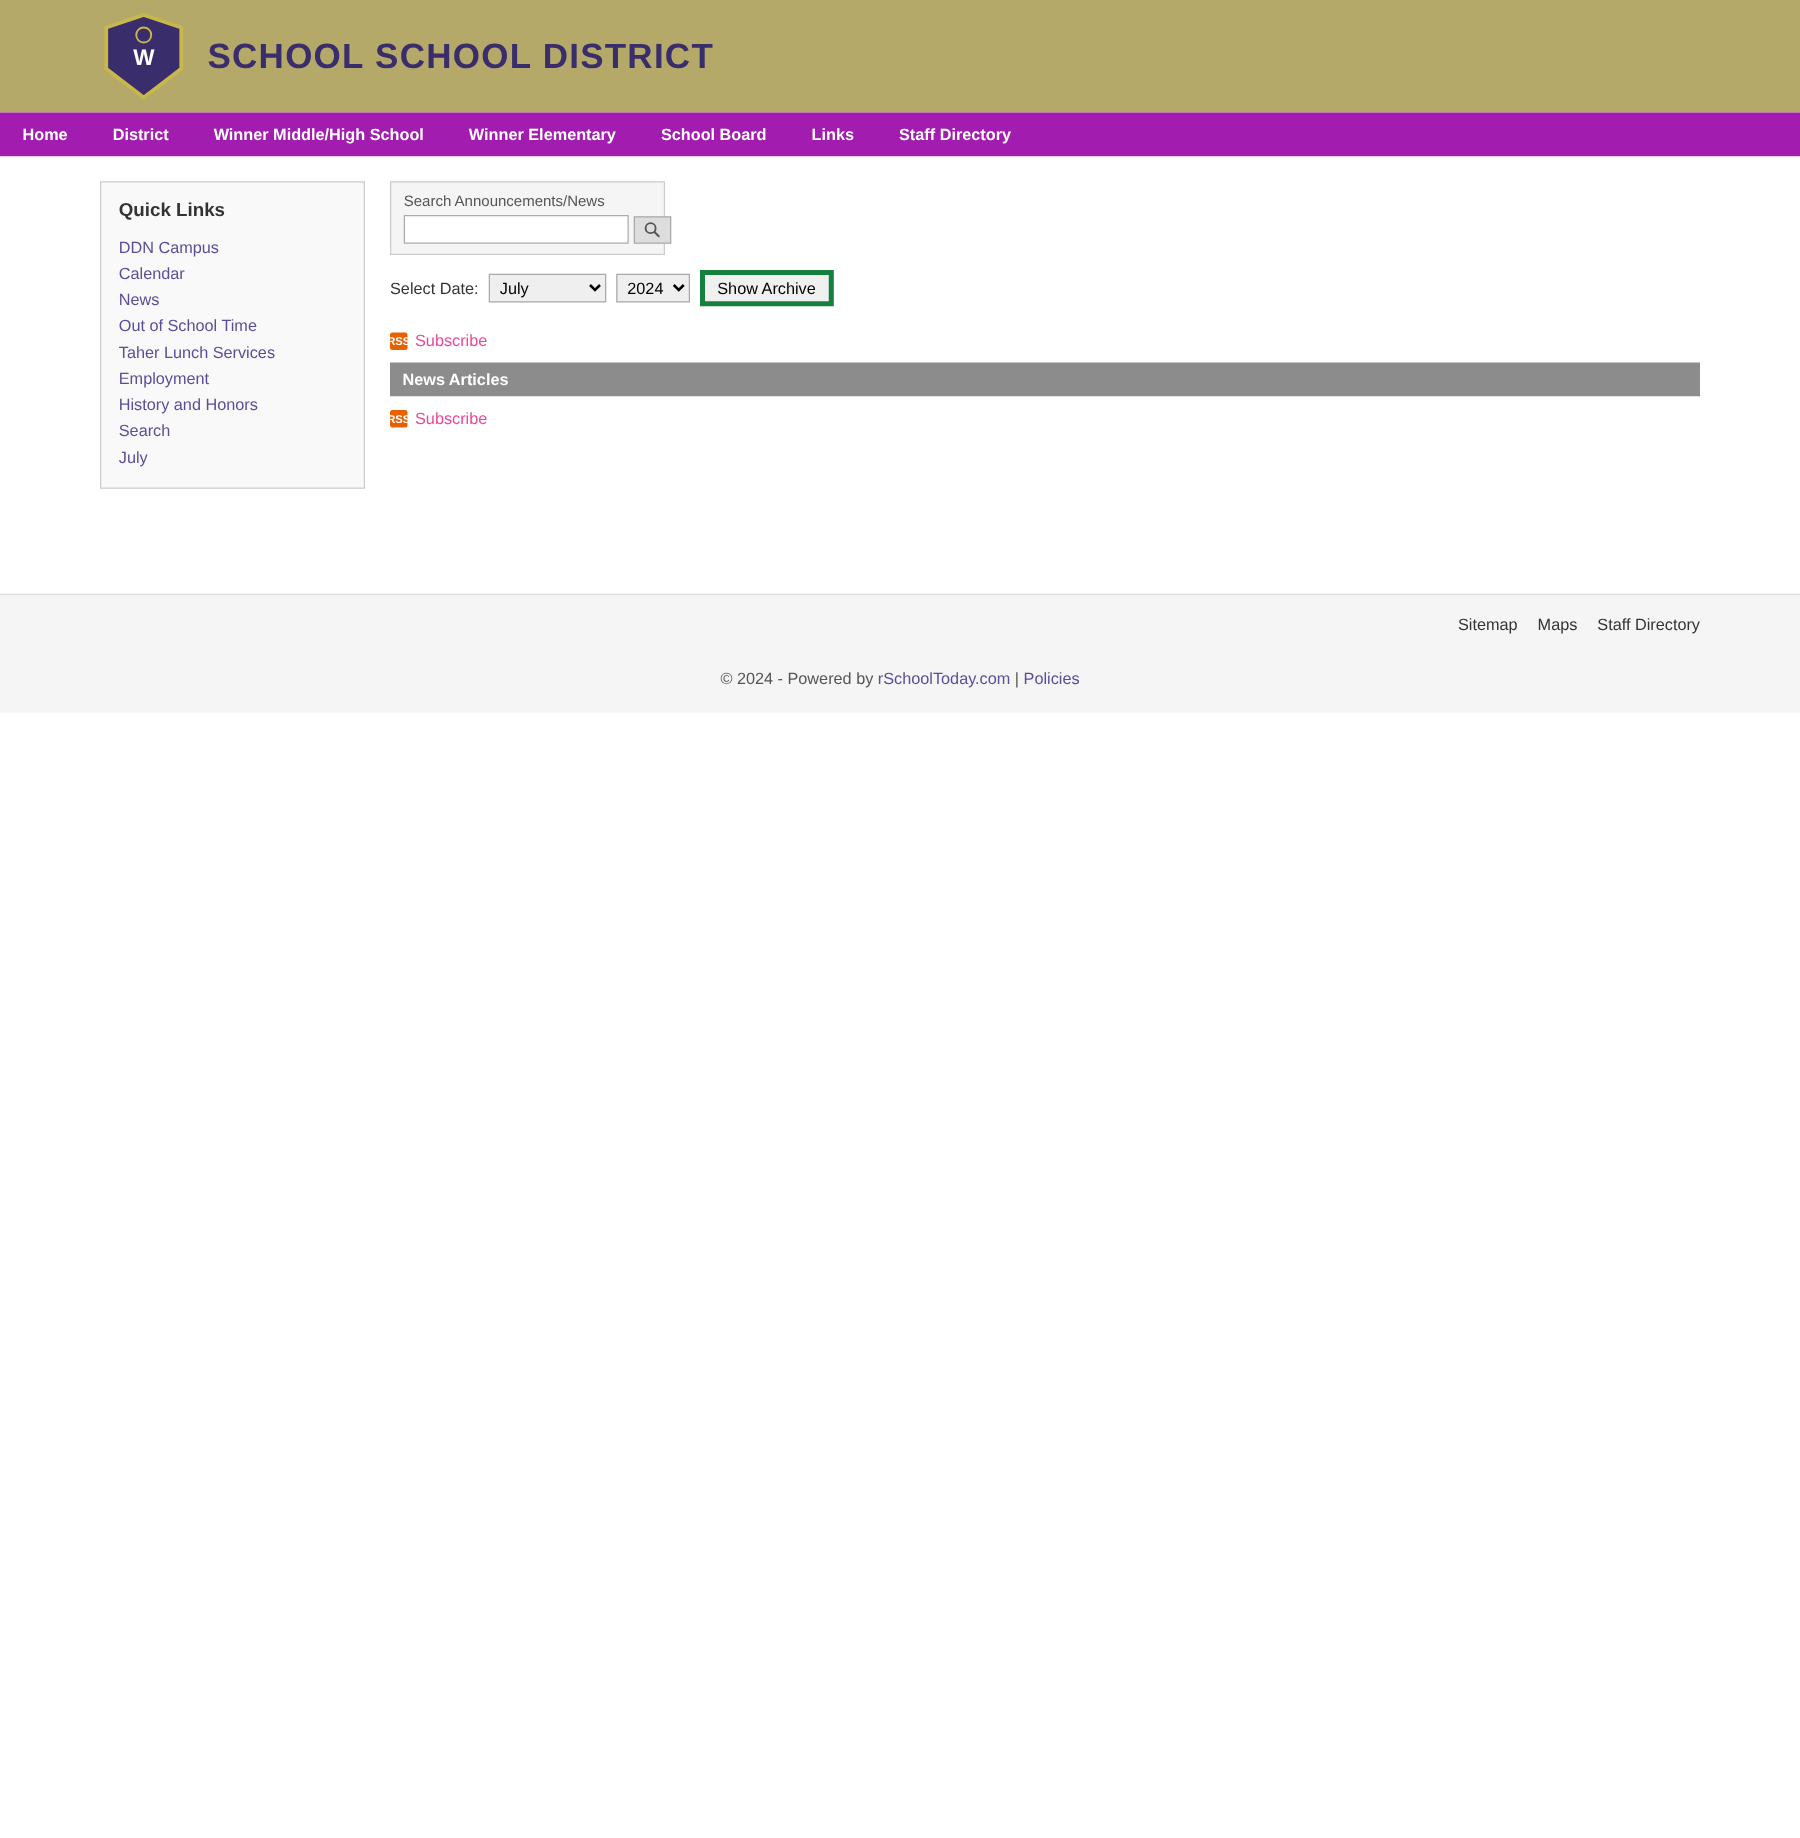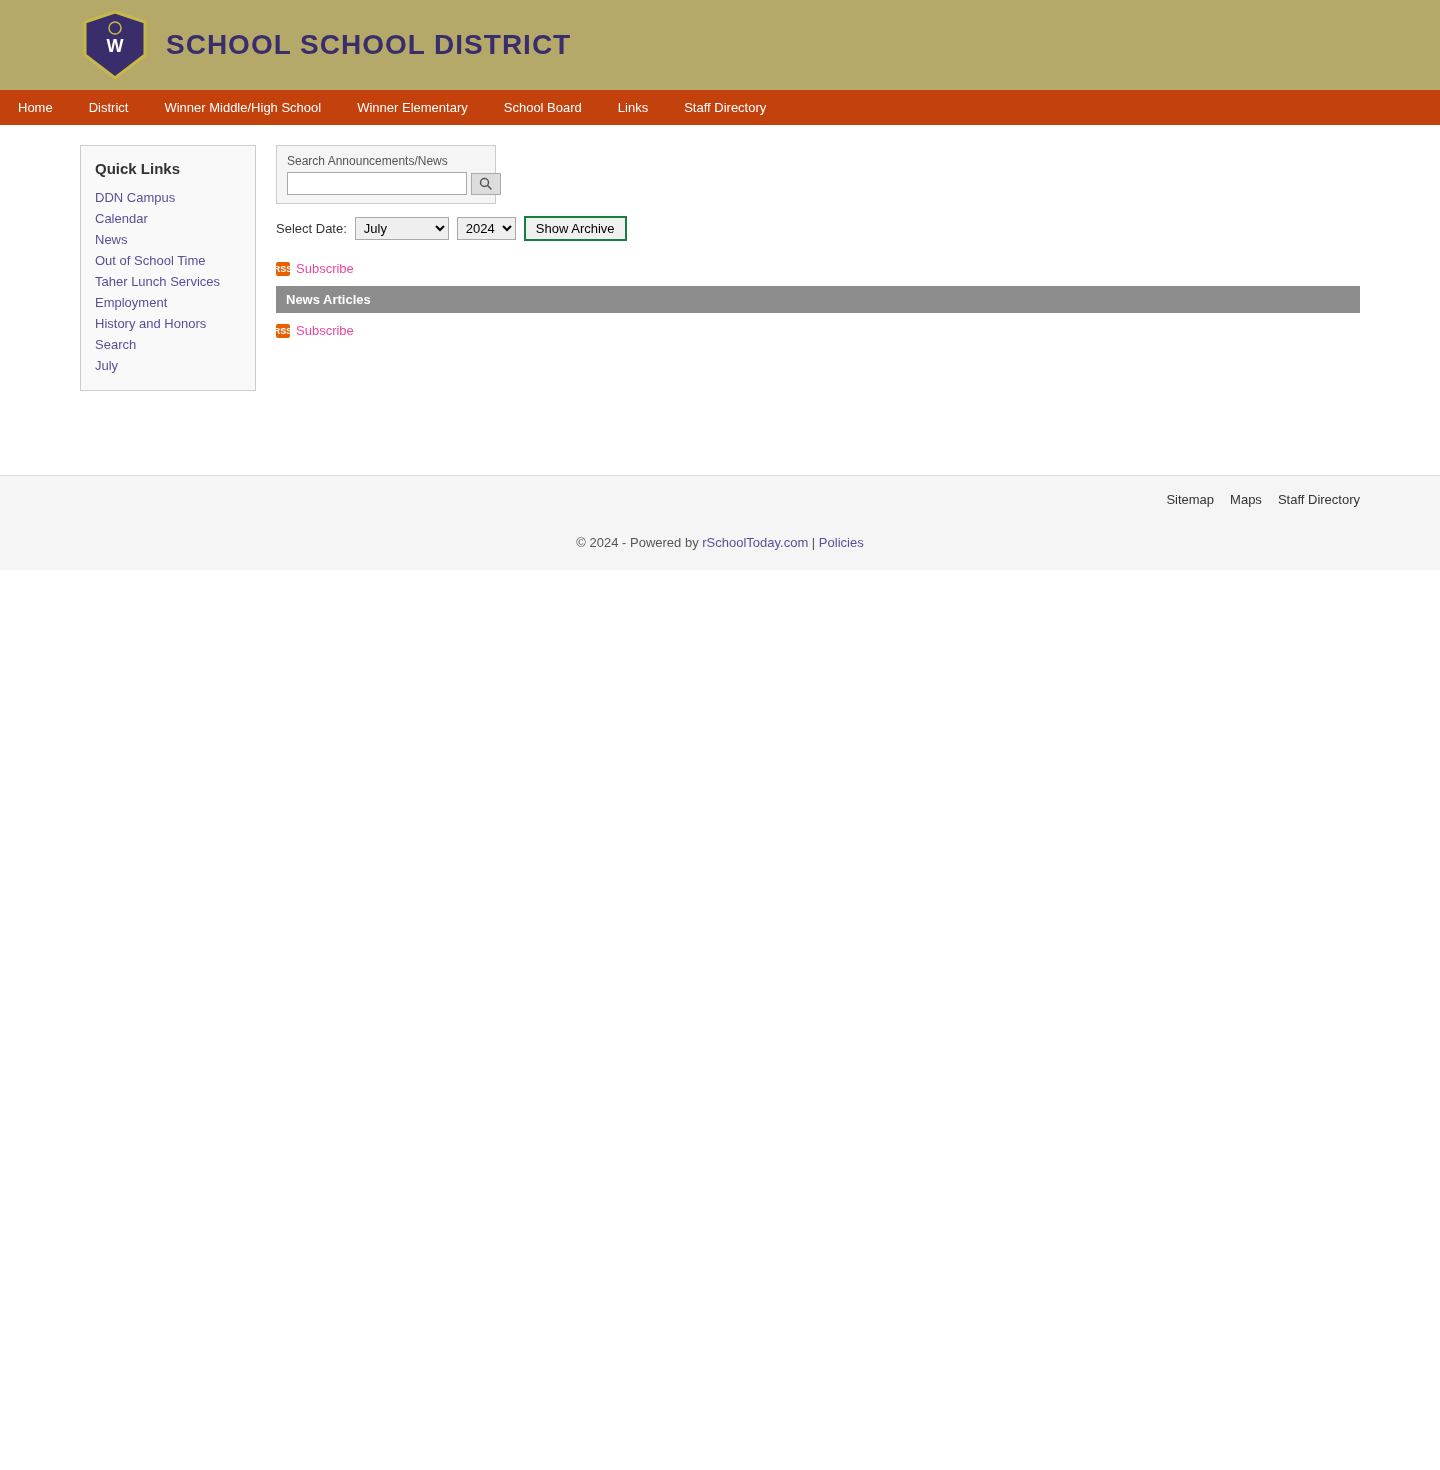--- a/index.html
+++ b/index.html
@@ -20,23 +20,24 @@
     }
     .site-title {
       font-size: 28px;
       font-weight: bold;
       color: #3a2d6b;
       letter-spacing: 1px;
     }
 
     
     .nav {
-      background: #c2410c;
+      background: #a21caf;
       display: flex;
       align-items: stretch;
+      font-weight: bold;
     }
     .nav a {
       color: #fff;
       text-decoration: none;
       padding: 10px 18px;
       font-size: 13px;
       display: flex;
       align-items: center;
       white-space: nowrap;
     }
@@ -44,21 +45,21 @@
     
     .main-content {
       display: flex;
       gap: 0;
       padding: 20px 80px;
       align-items: flex-start;
     }
 
     
     .sidebar {
-      width: 176px;
+      width: 212px;
       flex-shrink: 0;
       border: 1px solid #ccc;
       background: #f9f9f9;
       padding: 14px;
       margin-right: 20px;
     }
     .sidebar-title {
       font-size: 15px;
       font-weight: bold;
       margin-bottom: 10px;
@@ -123,21 +124,21 @@
       justify-content: flex-end;
       margin-bottom: 12px;
     }
     .date-label { font-size: 13px; }
     .date-select {
       border: 1px solid #aaa;
       padding: 2px 4px;
       font-size: 13px;
     }
     .show-archive-btn {
-      border: 2px solid #15803d;
+      border: 4px solid #15803d;
       background: #f0f0f0;
       padding: 3px 10px;
       font-size: 13px;
       cursor: pointer;
     }
 
     
     .subscribe-row {
       display: flex;
       align-items: center;

